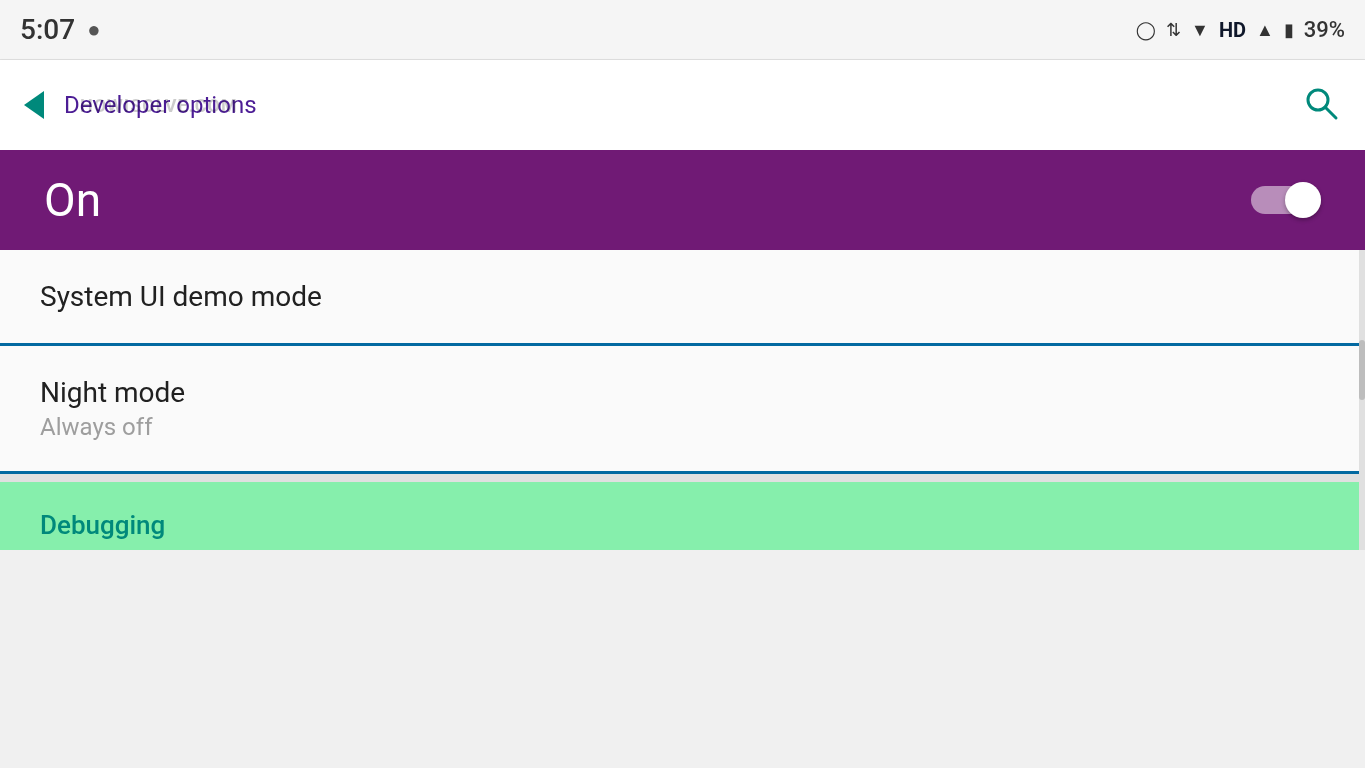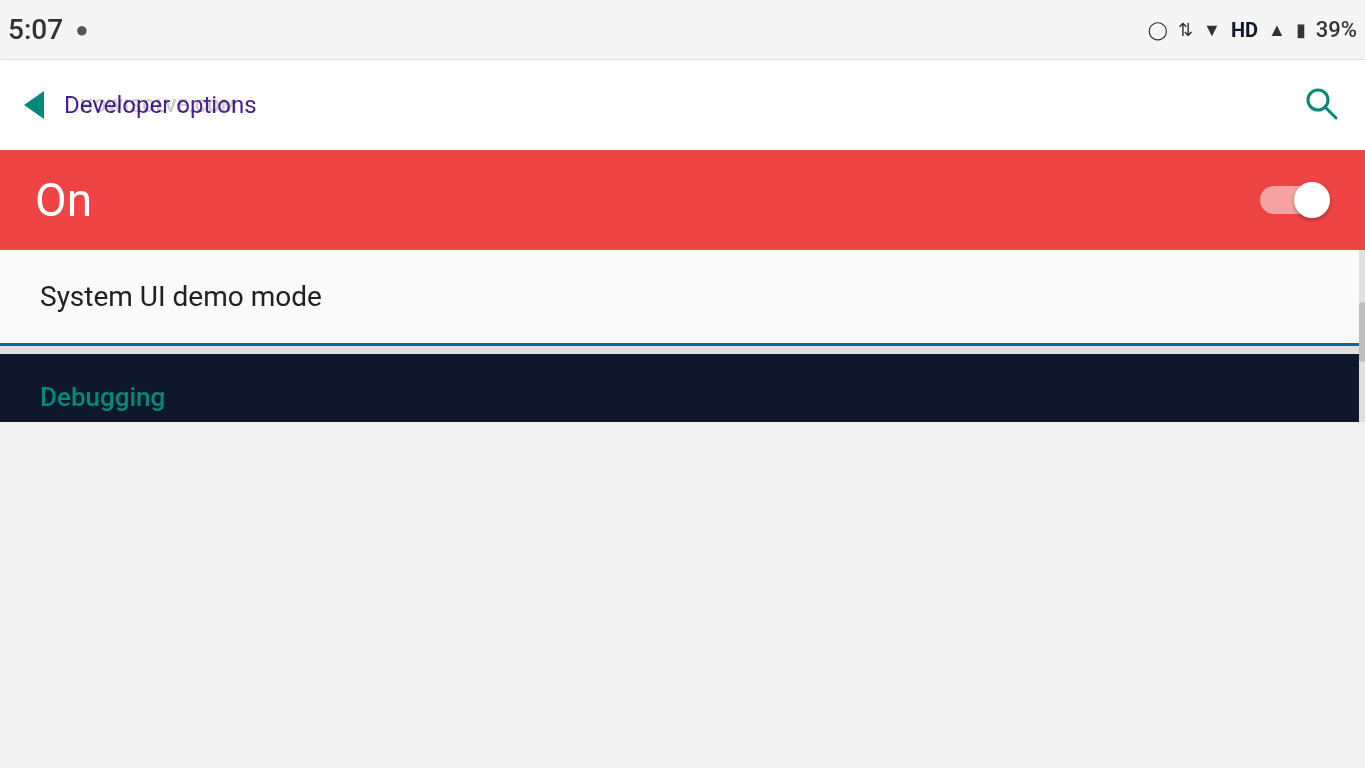--- a/index.html
+++ b/index.html
@@ -18,21 +18,21 @@
     }
 
     
     .status-bar {
       width: 100%;
       height: 60px;
       background: #f5f5f5;
       display: flex;
       align-items: center;
       justify-content: space-between;
-      padding: 0 8px;
+      padding: 0 20px;
       border-bottom: 1px solid #e0e0e0;
     }
 
     .status-left {
       display: flex;
       align-items: center;
       gap: 12px;
     }
 
     .status-time {
@@ -103,25 +103,25 @@
     }
 
     .search-button {
       cursor: pointer;
     }
 
     
     .on-banner {
       width: 100%;
       height: 100px;
-      background: #ef4444;
+      background: #701a75;
       display: flex;
       align-items: center;
       justify-content: space-between;
-      padding: 0 35px;
+      padding: 0 44px;
       gap: 16px;
     }
 
     .on-label {
       font-size: 46px;
       font-weight: 400;
       color: #ffffff;
     }
 
     
@@ -184,21 +184,21 @@
     }
 
     .settings-divider {
       height: 8px;
       background: #e0e0e0;
     }
 
     
     .section-header {
       padding: 28px 40px 10px;
-      background: #0f172a;
+      background: #86efac;
     }
 
     .section-header-title {
       font-size: 26px;
       font-weight: 500;
       color: #00897b;
     }
 
     
     .scrollbar {
@@ -281,20 +281,24 @@
     <div class="toggle-thumb"></div>
   </div>
 </div>
 
 <div class="content-area">
 
   <div class="settings-item">
     <span class="settings-item-title">System UI demo mode</span>
   </div>
 
+  <div class="settings-item">
+    <span class="settings-item-title">Night mode</span>
+    <span class="settings-item-subtitle">Always off</span>
+  </div>
 
 
   <div class="settings-divider"></div>
 
   <div class="section-header">
     <span class="section-header-title">Debugging</span>
   </div>
 
   <div class="scrollbar">
     <div class="scrollbar-thumb"></div>

